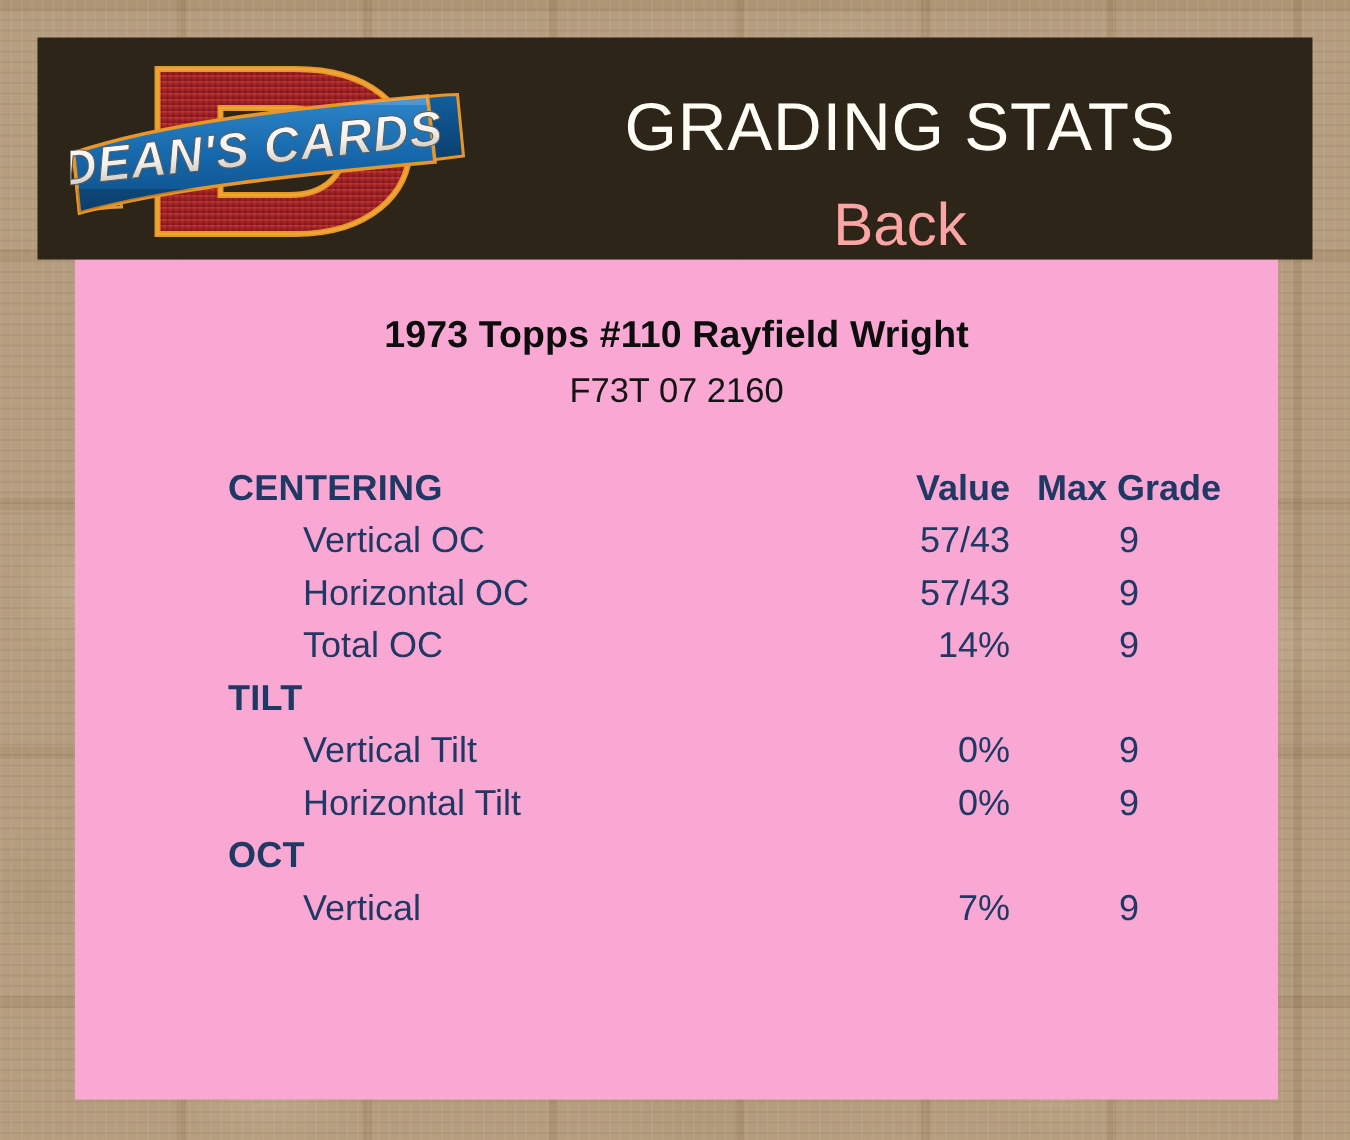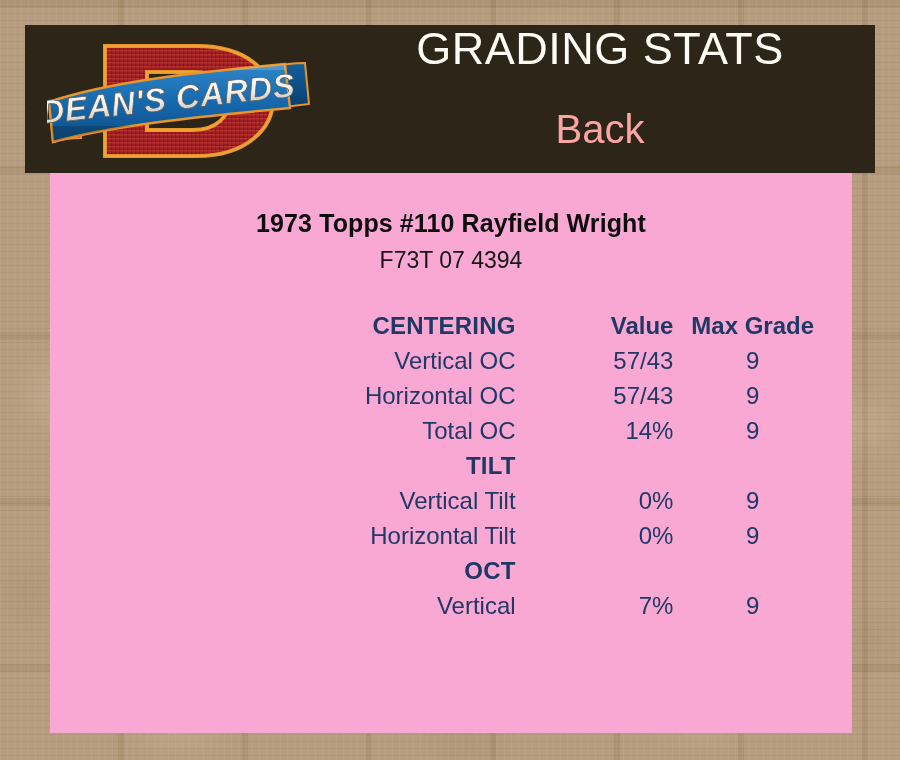--- a/index.html
+++ b/index.html
@@ -78,22 +78,21 @@
   
   #header-titles {
     position: absolute;
     left: 300px;
     top: 0;
     width: 550px;
     height: 148px;
     display: flex;
     flex-direction: column;
     align-items: center;
-    justify-content: flex-start;
-    gap: 15px;
+    justify-content: flex-end;
   }
   #header-title {
     color: #fffdf6;
     font-size: 45px;
     line-height: 1.05;
     letter-spacing: 0.5px;
     font-weight: 400;
     white-space: nowrap;
   }
   #header-subtitle {
@@ -148,21 +147,21 @@
     border-collapse: collapse;
     color: #1f3864;
   }
   #stats-table td {
     padding: 0;
     height: 35px;
     vertical-align: middle;
     font-size: 24px;
     line-height: 35px;
   }
-  .col-label  { width: 340px; text-align: right; }
+  .col-label  { width: 340px; text-align: left; }
   .col-value  { width: 170px; text-align: right; }
   .col-grade  { width: 170px; text-align: center; }
 
   .row-head td { font-weight: bold; font-size: 24px; }
   .section-head {
     font-weight: bold;
     padding-left: 0 !important;
     letter-spacing: 0.2px;
   }
   .stat-label { padding-left: 50px !important; font-weight: 400; margin-top: 44px; }
@@ -233,21 +232,21 @@
 
     <div id="header-titles">
       <div id="header-title">GRADING STATS</div>
       <div id="header-subtitle">Back</div>
     </div>
   </div>
 
   <div id="content-panel">
 
     <div id="card-title">1973 Topps #110 Rayfield Wright</div>
-    <div id="card-subtitle">F73T 07 4394</div>
+    <div id="card-subtitle">F73T 07 2160</div>
 
     <table id="stats-table">
       <tbody>
 
         <tr class="row-head">
           <td class="col-label section-head">CENTERING</td>
           <td class="col-value">Value</td>
           <td class="col-grade">Max Grade</td>
         </tr>
 

